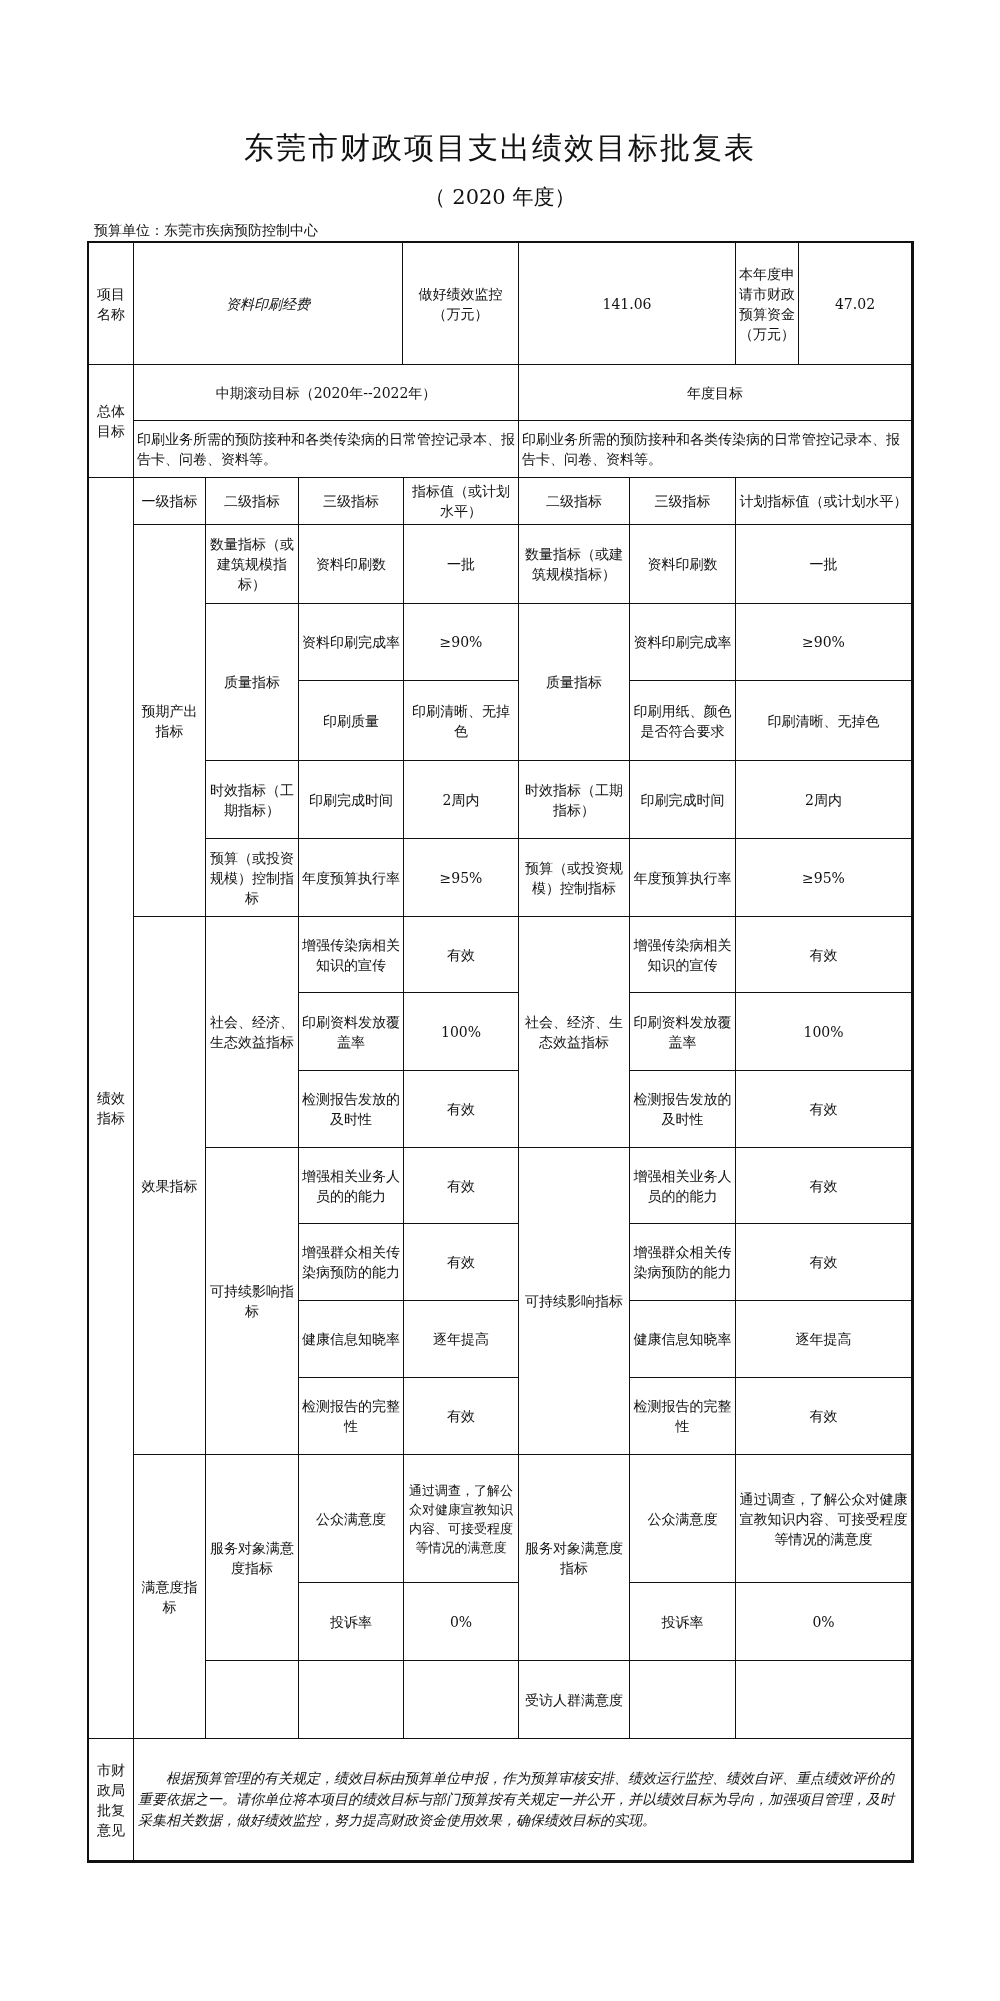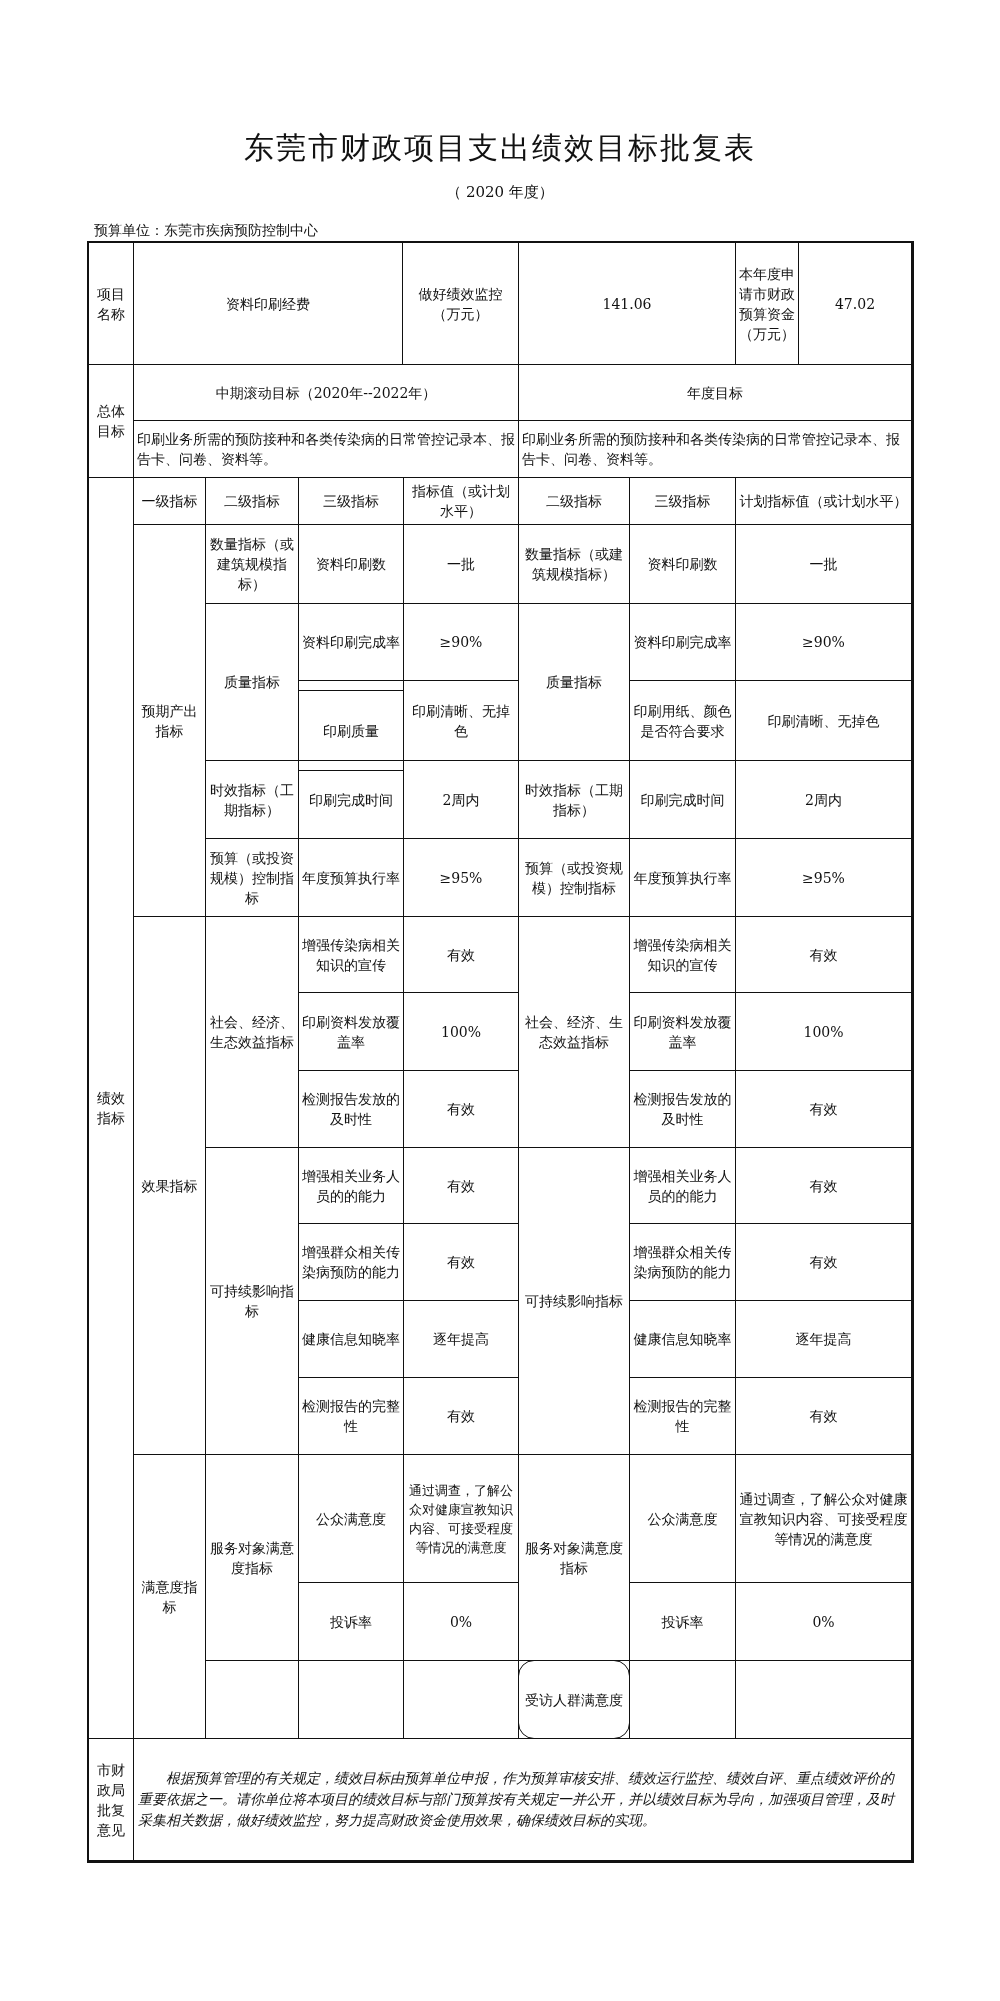--- a/index.html
+++ b/index.html
@@ -1,40 +1,40 @@
 <!DOCTYPE html>
 <html><head>
 <meta charset="utf-8">
 <style>
   html, body { margin: 0; padding: 0; background: #ffffff; }
   body { width: 1000px; height: 2001px; position: relative; overflow: hidden;
          font-family: "DejaVu Serif", "Liberation Serif", serif; color: #111; }
   .title { position: absolute; top: 128px; left: 0; width: 1000px; text-align: center;
            font-size: 30px; letter-spacing: 2px; }
-  .subtitle { position: absolute; top: 183px; left: 0; width: 1000px; text-align: center; font-size: 15px; }
+  .subtitle { position: absolute; top: 183px; left: 0; width: 1000px; text-align: center; font-size: 21px; }
   .unit { position: absolute; top: 222px; left: 94px; font-size: 14px; }
   .grid { position: absolute; left: 0; top: 0; }
   .c { position: absolute; box-sizing: border-box; border: 1px solid #111;
        display: flex; align-items: center; justify-content: center; text-align: center;
        font-size: 14px; line-height: 20px; padding: 2px 3px; word-break: break-all; }
   .c.left { justify-content: flex-start; text-align: left; }
   .outer { position: absolute; box-sizing: border-box; border: 2px solid #111; pointer-events: none; }
   .para { text-indent: 2em; text-align: left; justify-content: flex-start; align-items: center; font-size: 14px; line-height: 21px; padding: 4px 4px; font-style: italic; }
 </style>
 </head>
 <body>
 
 <div class="title">东莞市财政项目支出绩效目标批复表</div>
 <div class="subtitle">（   2020 年度）</div>
 <div class="unit">预算单位：东莞市疾病预防控制中心</div>
 
 <div class="grid">
 
   <div class="c" style="left:88px;top:242px;width:46px;height:123px;">项目名称</div>
-  <div class="c" style="left:133px;top:242px;width:270px;height:123px;">资料印刷经费</div>
+  <div class="c" style="left:133px;top:242px;width:270px;height:123px;font-style:italic;">资料印刷经费</div>
   <div class="c" style="left:402px;top:242px;width:117px;height:123px;">做好绩效监控（万元）</div>
   <div class="c" style="left:518px;top:242px;width:218px;height:123px;">141.06</div>
   <div class="c" style="left:735px;top:242px;width:64px;height:123px;padding:0 2px;">本年度申请市财政预算资金（万元）</div>
   <div class="c" style="left:798px;top:242px;width:114px;height:123px;">47.02</div>
 
   <div class="c" style="left:88px;top:364px;width:46px;height:114px;">总体目标</div>
   <div class="c" style="left:133px;top:364px;width:386px;height:57px;">中期滚动目标（2020年--2022年）</div>
   <div class="c" style="left:518px;top:364px;width:394px;height:57px;">年度目标</div>
   <div class="c left" style="left:133px;top:420px;width:386px;height:58px;">印刷业务所需的预防接种和各类传染病的日常管控记录本、报告卡、问卷、资料等。</div>
   <div class="c left" style="left:518px;top:420px;width:394px;height:58px;">印刷业务所需的预防接种和各类传染病的日常管控记录本、报告卡、问卷、资料等。</div>
@@ -62,33 +62,33 @@
   <div class="c" style="left:205px;top:1454px;width:94px;height:207px;">服务对象满意度指标</div>
   <div class="c" style="left:205px;top:1660px;width:94px;height:79px;"></div>
 
   <div class="c" style="left:518px;top:524px;width:112px;height:80px;">数量指标（或建筑规模指标）</div>
   <div class="c" style="left:518px;top:603px;width:112px;height:158px;">质量指标</div>
   <div class="c" style="left:518px;top:760px;width:112px;height:79px;">时效指标（工期指标）</div>
   <div class="c" style="left:518px;top:838px;width:112px;height:79px;">预算（或投资规模）控制指标</div>
   <div class="c" style="left:518px;top:916px;width:112px;height:232px;">社会、经济、生态效益指标</div>
   <div class="c" style="left:518px;top:1147px;width:112px;height:308px;">可持续影响指标</div>
   <div class="c" style="left:518px;top:1454px;width:112px;height:207px;">服务对象满意度指标</div>
-  <div class="c" style="left:518px;top:1660px;width:112px;height:79px;border-radius:16px;">受访人群满意度</div>
+  <div class="c" style="left:518px;top:1660px;width:112px;height:79px;">受访人群满意度</div>
 
   <div class="c" style="left:298px;top:524px;width:106px;height:80px;">资料印刷数</div>
   <div class="c" style="left:403px;top:524px;width:116px;height:80px;">一批</div>
   <div class="c" style="left:629px;top:524px;width:107px;height:80px;">资料印刷数</div>
   <div class="c" style="left:735px;top:524px;width:177px;height:80px;">一批</div>
 
   <div class="c" style="left:298px;top:603px;width:106px;height:78px;">资料印刷完成率</div>
   <div class="c" style="left:403px;top:603px;width:116px;height:78px;">≥90%</div>
   <div class="c" style="left:629px;top:603px;width:107px;height:78px;">资料印刷完成率</div>
   <div class="c" style="left:735px;top:603px;width:177px;height:78px;">≥90%</div>
 
-  <div class="c" style="left:298px;top:680px;width:106px;height:81px;margin-top:10px;">印刷质量</div>
+  <div class="c" style="left:298px;top:680px;width:106px;height:81px;">印刷质量</div>
   <div class="c" style="left:403px;top:680px;width:116px;height:81px;">印刷清晰、无掉色</div>
   <div class="c" style="left:629px;top:680px;width:107px;height:81px;">印刷用纸、颜色是否符合要求</div>
   <div class="c" style="left:735px;top:680px;width:177px;height:81px;">印刷清晰、无掉色</div>
 
   <div class="c" style="left:298px;top:760px;width:106px;height:79px;">印刷完成时间</div>
   <div class="c" style="left:403px;top:760px;width:116px;height:79px;">2周内</div>
   <div class="c" style="left:629px;top:760px;width:107px;height:79px;">印刷完成时间</div>
   <div class="c" style="left:735px;top:760px;width:177px;height:79px;">2周内</div>
 
   <div class="c" style="left:298px;top:838px;width:106px;height:79px;">年度预算执行率</div>

